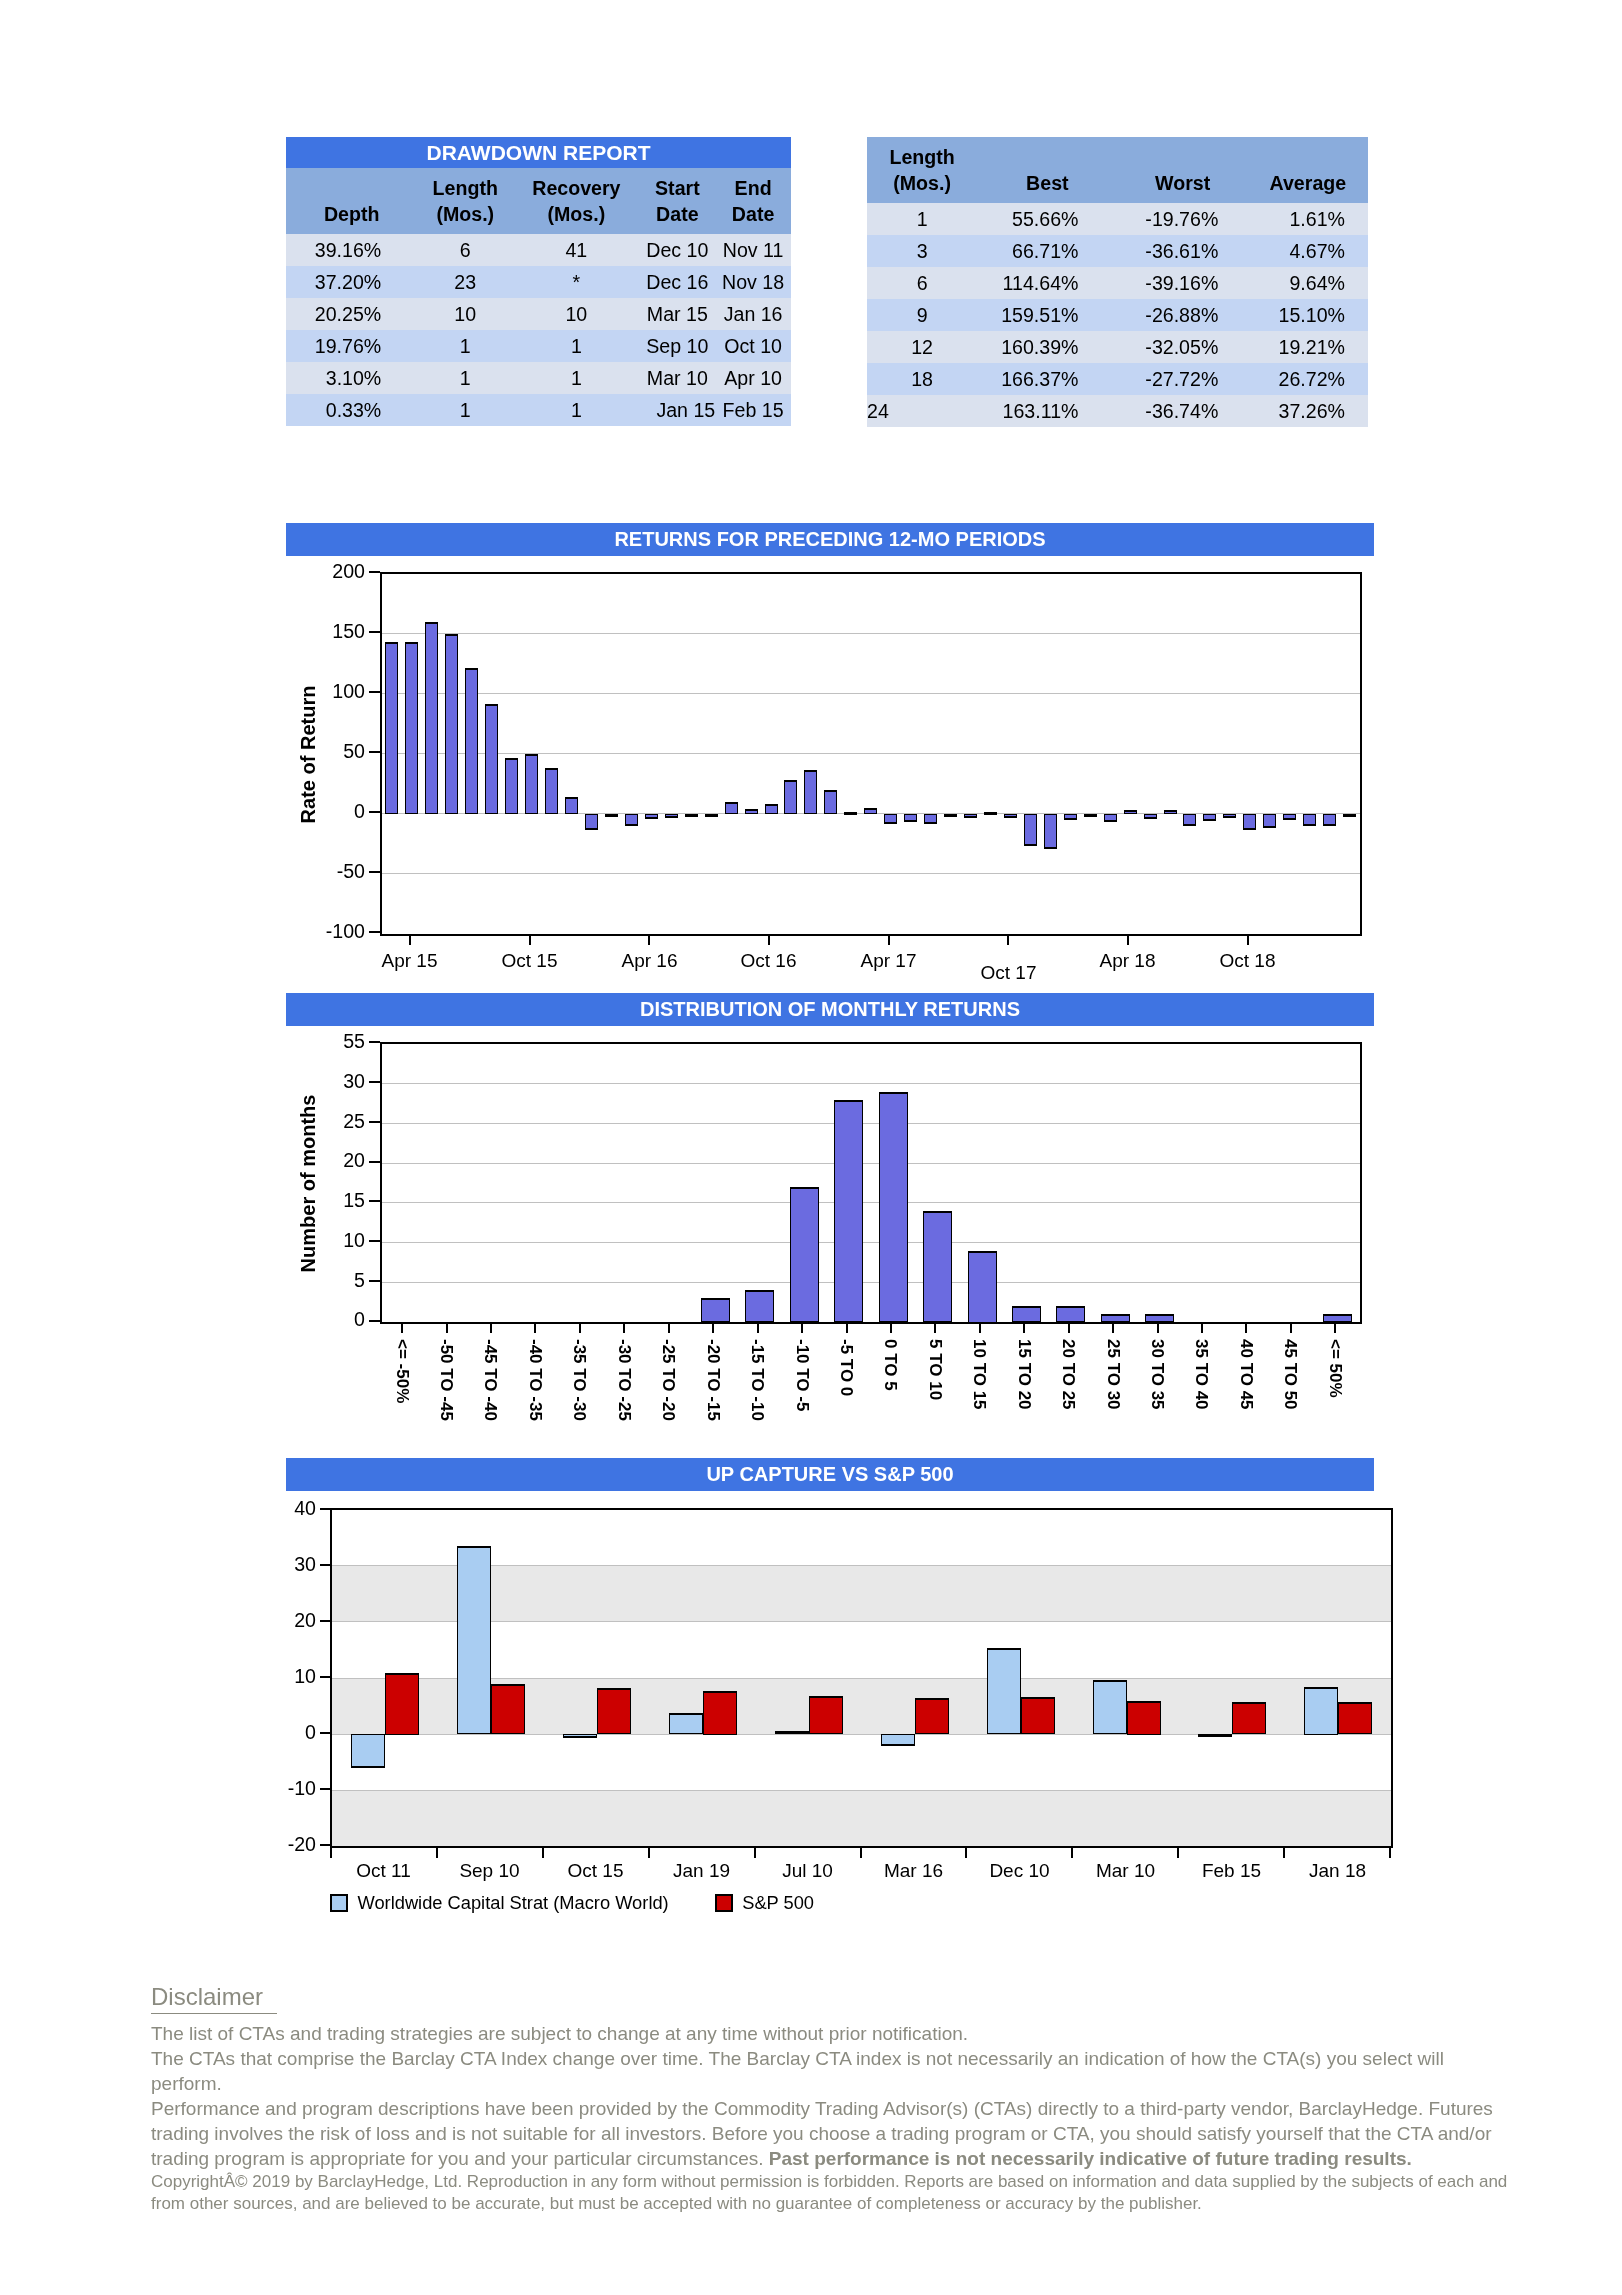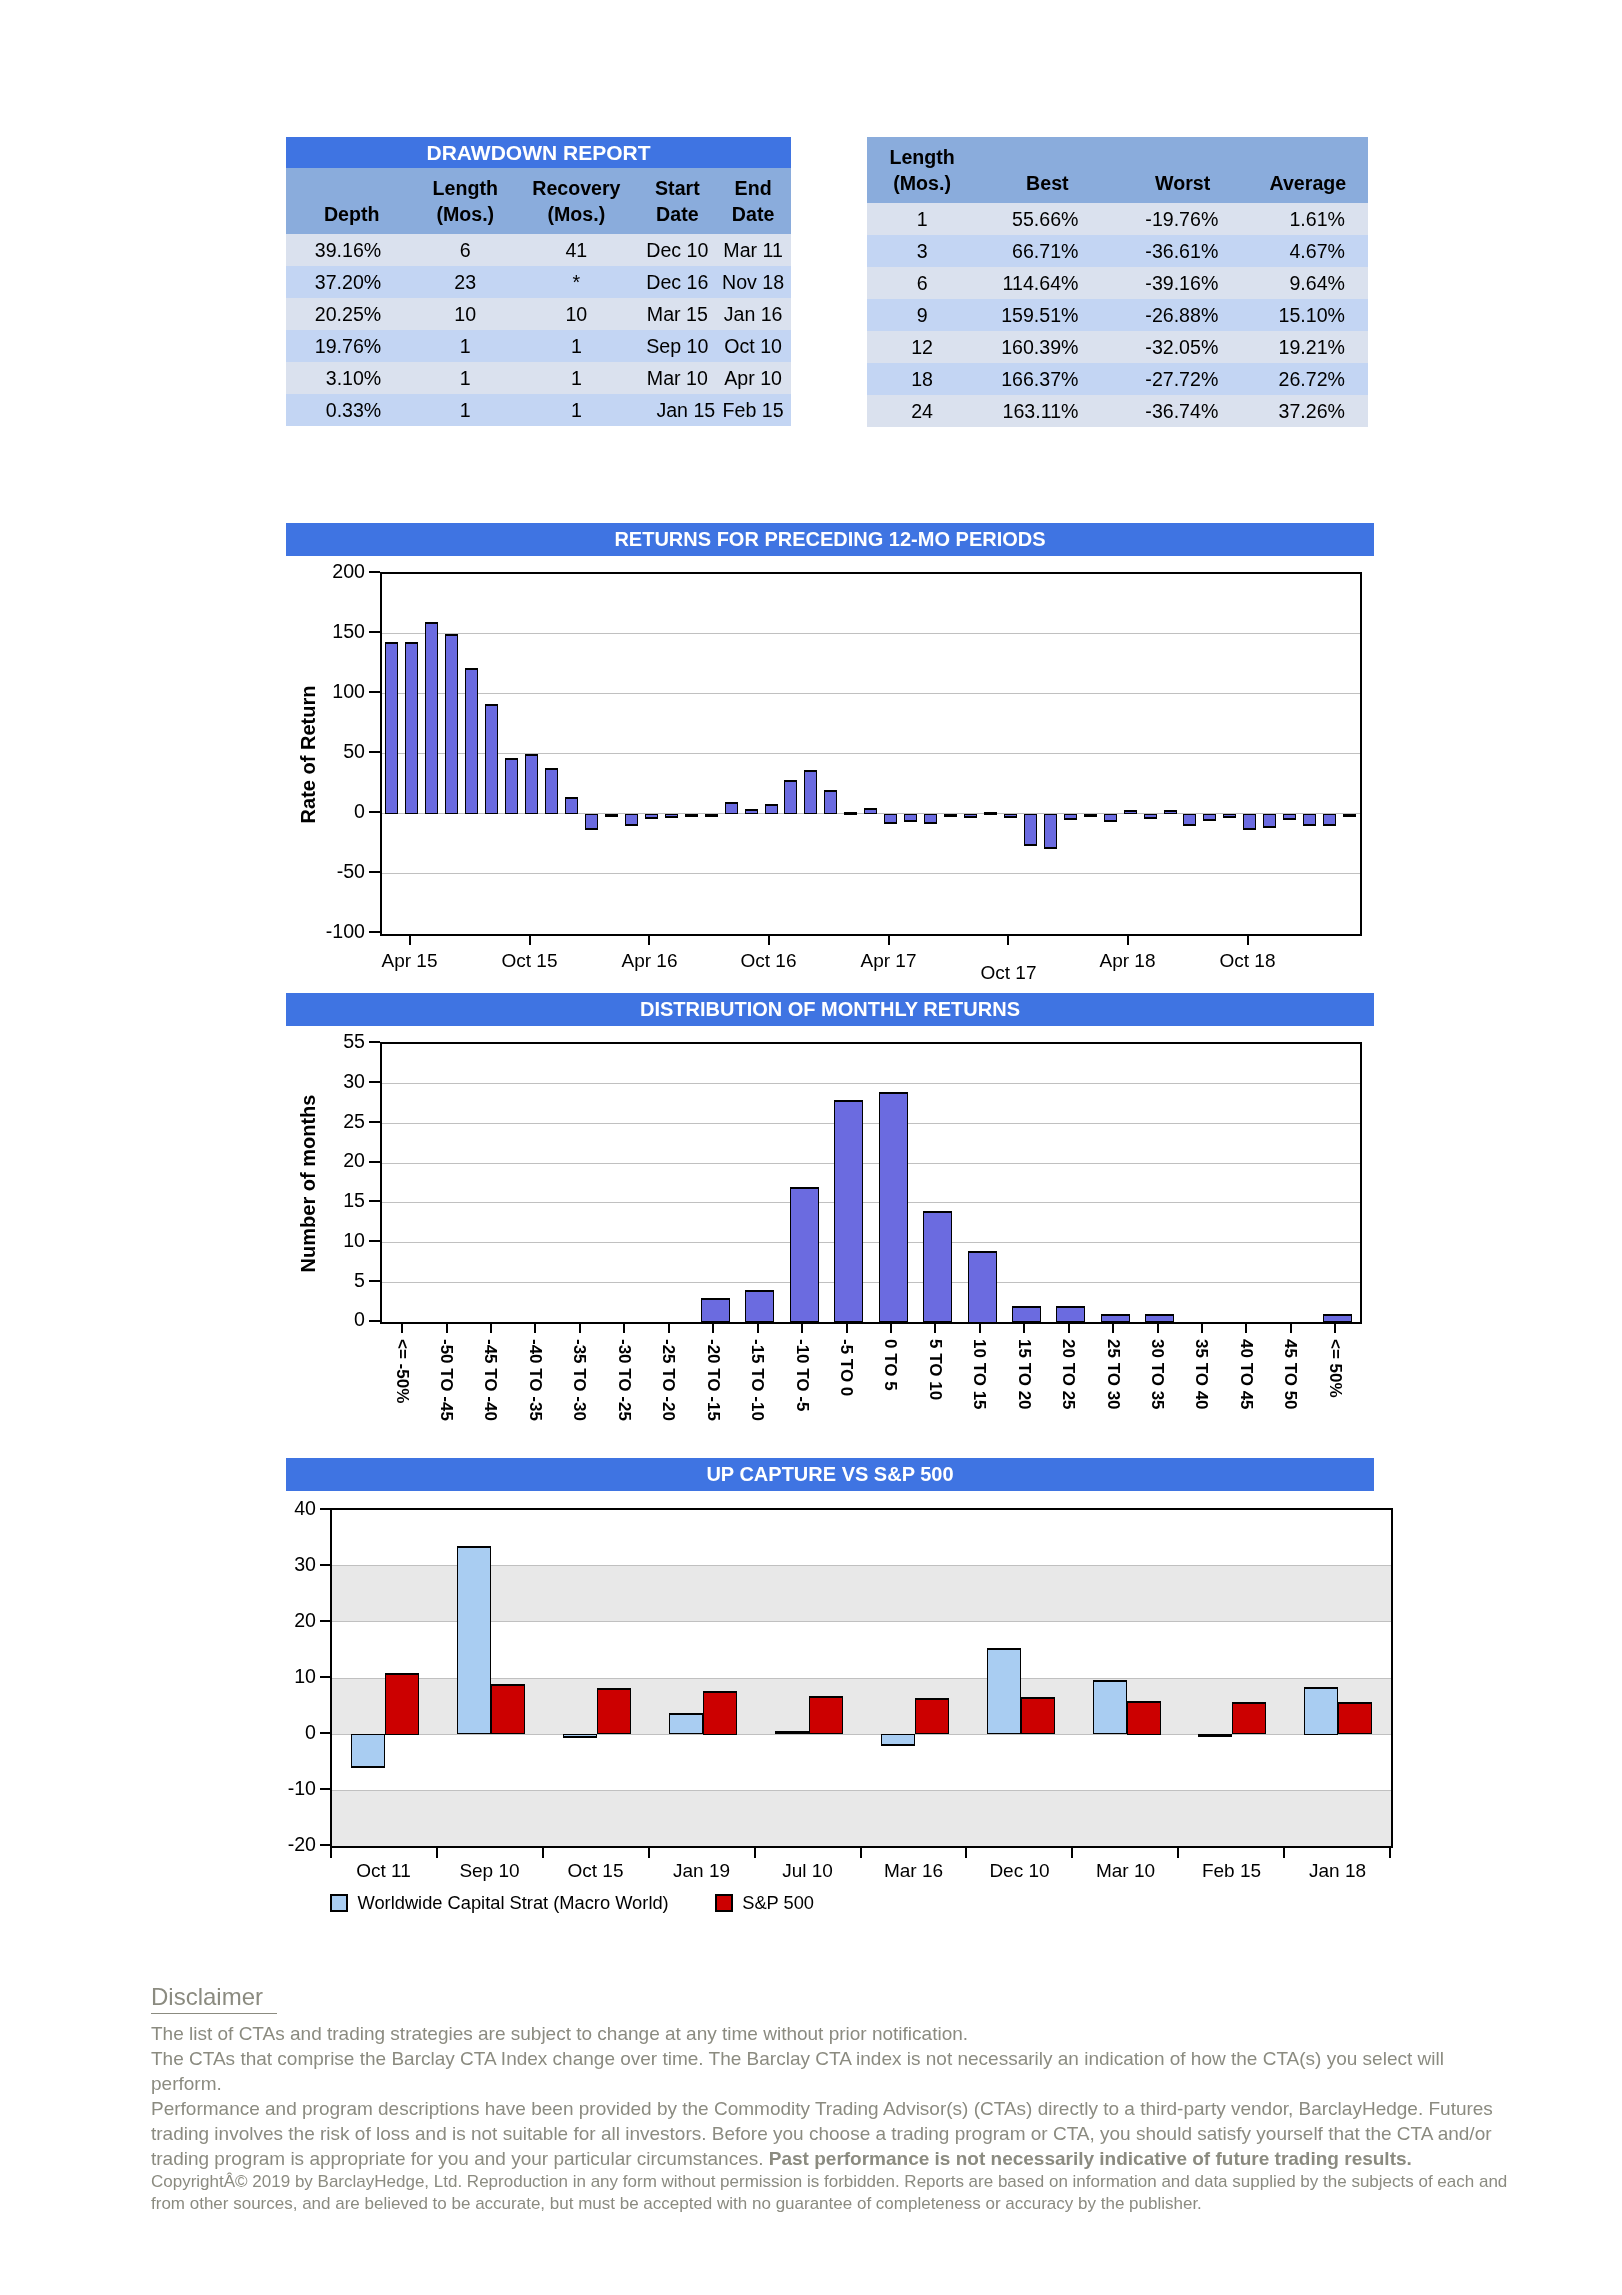--- a/index.html
+++ b/index.html
@@ -78,21 +78,21 @@
           <div>End</div>
           <div>Date</div>
         </div>
       </div>
     <div class="tbl-body" id="dd-body">
         <div class="trow" style="grid-template-columns: 26% 19% 25% 15% 15%; background: rgb(218, 225, 238);">
           <div class="tcell" style="text-align: right; padding-right: 36px; margin-left: 16px;">39.16%</div>
           <div class="tcell" style="text-align: center; padding-right: 0px;">6</div>
           <div class="tcell" style="text-align: center; padding-right: 0px;">41</div>
           <div class="tcell" style="text-align: center; padding-right: 0px;">Dec 10</div>
-          <div class="tcell" style="text-align: center; padding-right: 0px;">Mar 11</div>
+          <div class="tcell" style="text-align: center; padding-right: 0px;">Nov 11</div>
         </div>
         <div class="trow" style="grid-template-columns: 26% 19% 25% 15% 15%; background: rgb(195, 213, 243);">
           <div class="tcell" style="text-align: right; padding-right: 36px;">37.20%</div>
           <div class="tcell" style="text-align: center; padding-right: 0px;">23</div>
           <div class="tcell" style="text-align: center; padding-right: 0px;">*</div>
           <div class="tcell" style="text-align: center; padding-right: 0px;">Dec 16</div>
           <div class="tcell" style="text-align: center; padding-right: 0px;">Nov 18</div>
         </div>
         <div class="trow" style="grid-template-columns: 26% 19% 25% 15% 15%; background: rgb(218, 225, 238);">
           <div class="tcell" style="text-align: right; padding-right: 36px;">20.25%</div>
@@ -175,21 +175,21 @@
           <div class="tcell" style="text-align: right; padding-right: 29.4px;">-32.05%</div>
           <div class="tcell" style="text-align: right; padding-right: 23px;">19.21%</div>
         </div>
         <div class="trow" style="grid-template-columns: 22% 28% 26% 24%; background: rgb(195, 213, 243);">
           <div class="tcell" style="text-align: center; padding-right: 0px;">18</div>
           <div class="tcell" style="text-align: right; padding-right: 39px;">166.37%</div>
           <div class="tcell" style="text-align: right; padding-right: 29.4px;">-27.72%</div>
           <div class="tcell" style="text-align: right; padding-right: 23px;">26.72%</div>
         </div>
         <div class="trow" style="grid-template-columns: 22% 28% 26% 24%; background: rgb(218, 225, 238);">
-          <div class="tcell" style="text-align: center; padding-right: 0px;">24</div>
+          <div class="tcell" style="text-align: left; padding-right: 0px;">24</div>
           <div class="tcell" style="text-align: right; padding-right: 39px;">163.11%</div>
           <div class="tcell" style="text-align: right; padding-right: 29.4px;">-36.74%</div>
           <div class="tcell" style="text-align: right; padding-right: 23px;">37.26%</div>
         </div>
       </div>
   </div>
 
   <div class="chart" id="chart1" style="left:286px;top:523px;width:1088px;height:471px;">
     <div class="chart-title-bar" style="width: 1088px; background: rgb(63, 116, 226);">
       <span>RETURNS FOR PRECEDING 12-MO PERIODS</span>

